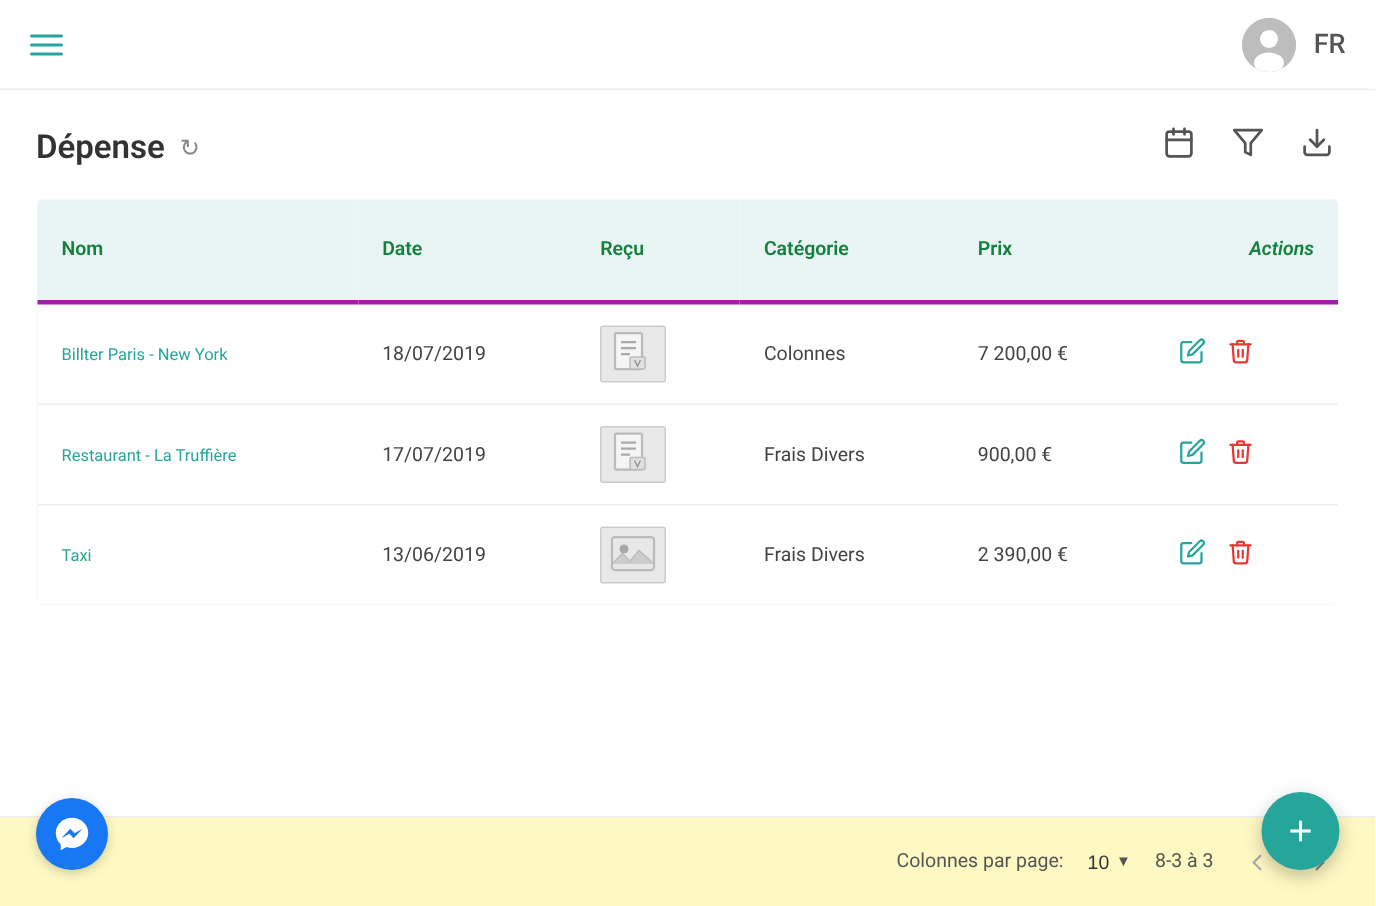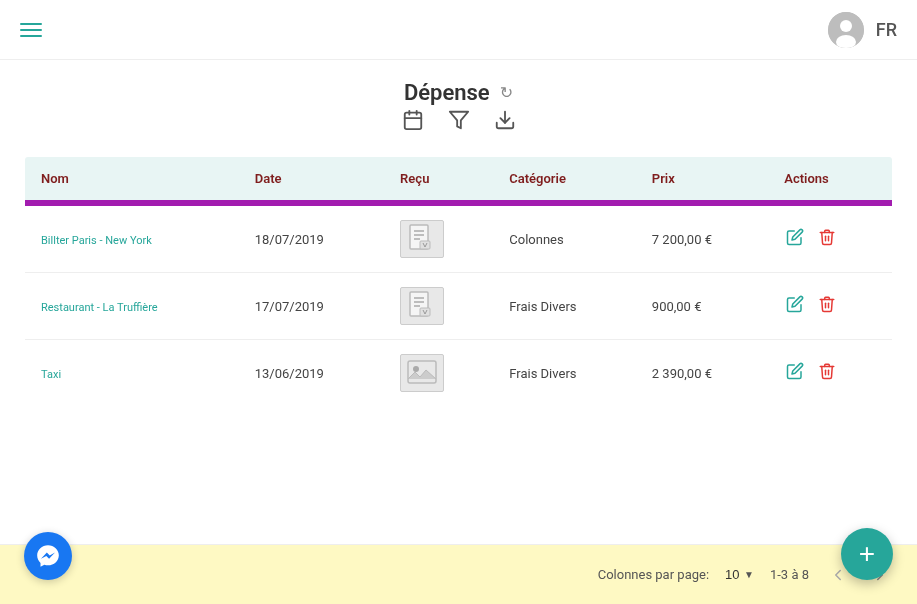--- a/index.html
+++ b/index.html
@@ -65,21 +65,20 @@
     .page {
       padding: 20px 24px;
     }
 
     
     .title-bar {
       display: flex;
       align-items: center;
       justify-content: space-between;
       margin-bottom: 16px;
-      flex-direction: column;
     }
     .title-left {
       display: flex;
       align-items: center;
       gap: 10px;
     }
     .page-title {
       font-size: 22px;
       font-weight: 600;
       color: #333;
@@ -109,25 +108,25 @@
       border-collapse: collapse;
       border: 1px solid #e0e0e0;
       border-radius: 4px;
       overflow: hidden;
     }
     .expense-table thead tr {
       background: #e8f5f4;
     }
     .expense-table th {
       text-align: left;
-      padding: 14px 16px;
+      padding: 26px 16px;
       font-size: 13px;
       font-weight: 600;
-      color: #7f1d1d;
-      border-bottom: 6px solid #a21caf;
+      color: #15803d;
+      border-bottom: 3px solid #a21caf;
     }
     .expense-table td {
       padding: 14px 16px;
       font-size: 13px;
       color: #444;
       border-bottom: 1px solid #eee;
       vertical-align: middle;
     }
     .expense-table tr:last-child td {
       border-bottom: none;
@@ -267,21 +266,22 @@
       justify-content: center;
       cursor: pointer;
       box-shadow: 0 2px 8px rgba(0,0,0,0.2);
     }
     .messenger-bubble svg {
       width: 26px;
       height: 26px;
     }
 
     th:last-child, td:last-child {
-      text-align: left;
+      text-align: right;
+      font-style: italic;
     }
   </style>
 </head>
 <body>
 
 <div class="header">
   <div class="header-left">
     <div class="hamburger-icon">
       <span></span>
       <span></span>
@@ -459,21 +459,21 @@
 <div class="footer">
   <span class="pagination-label">Colonnes par page:</span>
   <div class="per-page-select">
     <select>
       <option>10</option>
       <option>25</option>
       <option>50</option>
     </select>
     <span class="chevron-down">▼</span>
   </div>
-  <span class="page-info">1-3 à 8</span>
+  <span class="page-info">8-3 à 3</span>
   <button class="nav-btn" disabled="">
     <svg width="18" height="18" viewBox="0 0 24 24" fill="none" stroke="#aaa" stroke-width="2" stroke-linecap="round" stroke-linejoin="round">
       <polyline points="15 18 9 12 15 6"></polyline>
     </svg>
   </button>
   <button class="nav-btn">
     <svg width="18" height="18" viewBox="0 0 24 24" fill="none" stroke="#888" stroke-width="2" stroke-linecap="round" stroke-linejoin="round">
       <polyline points="9 18 15 12 9 6"></polyline>
     </svg>
   </button>

